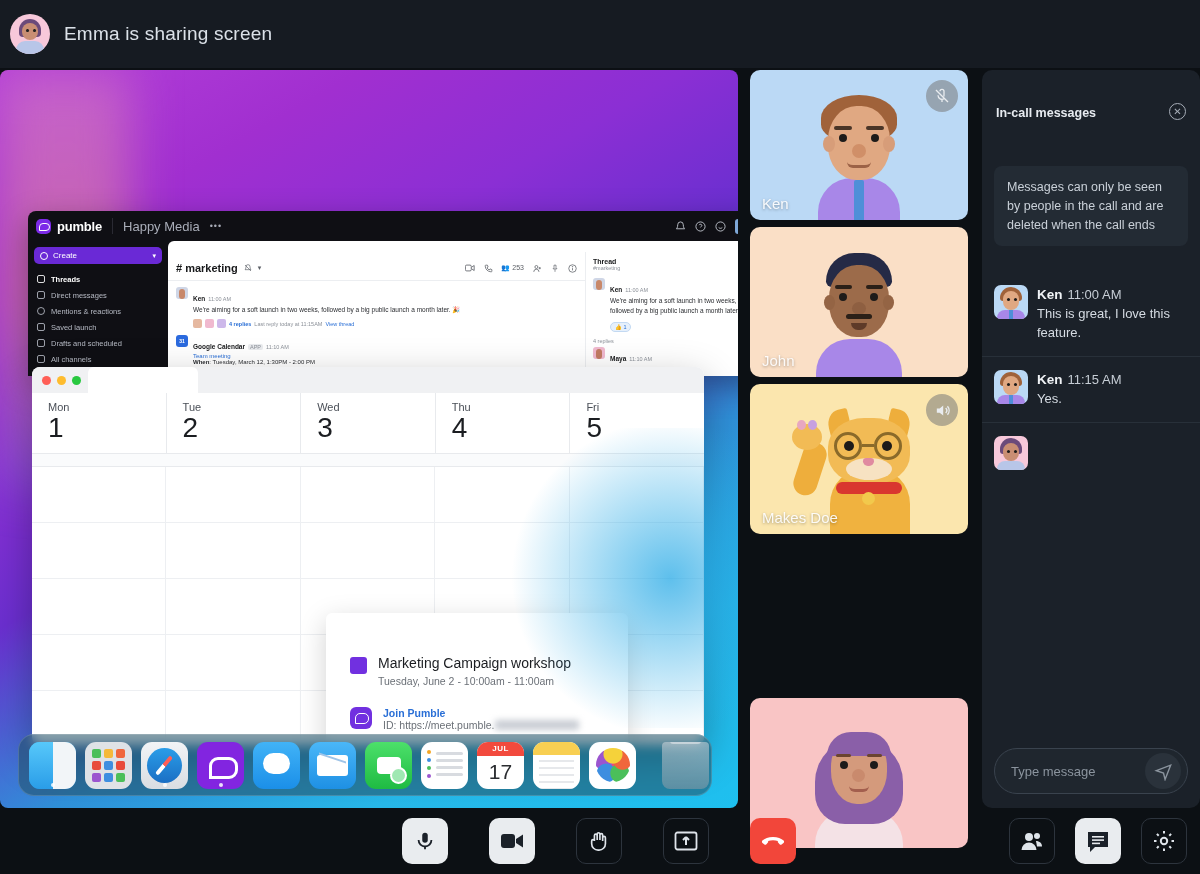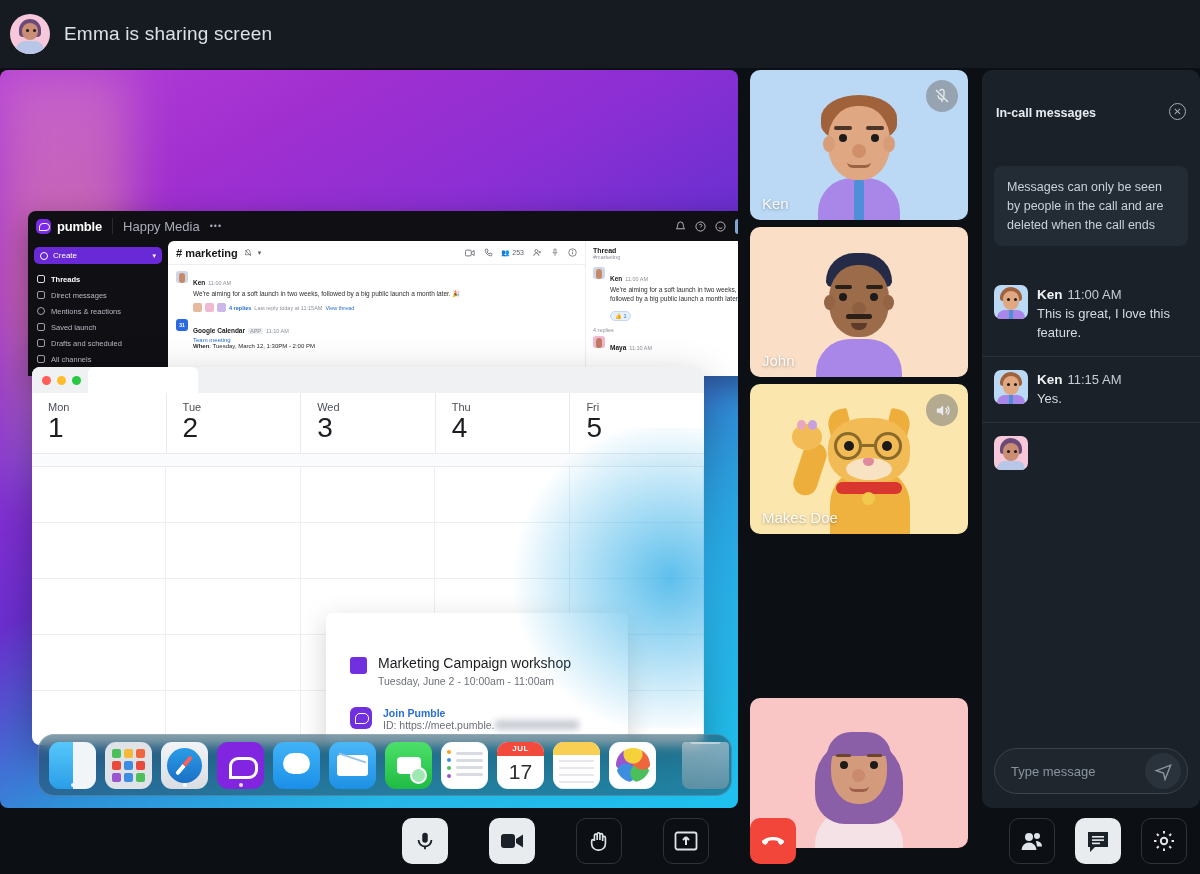--- a/index.html
+++ b/index.html
@@ -72,21 +72,21 @@
   .pm-create {
     height:17px; border-radius:5px; background:#6a29d6; display:flex; align-items:center;
     padding:0 6px; gap:5px; color:#fff; font-size:8px; margin-bottom:7px;
   }
   .pm-create .circ { width:8px;height:8px;border-radius:50%;border:1px solid #fff;}
   .pm-create .chev { margin-left:auto; font-size:7px; }
   .pm-nav-item { display:flex; align-items:center; gap:6px; height:16px; color:#b6bac4; font-size:7.5px; padding-left:3px; }
   .pm-nav-item.active { color:#fff; font-weight:700; }
   .pm-nav-ic { width:8px;height:8px;border:1px solid currentColor;border-radius:2px;opacity:.85;}
 
-  .pm-main { flex:1; background:#fff; border-radius:6px 0 0 0; position:relative; overflow:hidden; display:flex; }
+  .pm-main { flex:1; background:#fff; border-radius:6px 0 0 0; position:relative; overflow:hidden; display:flex;align-items:flex-end; }
   .pm-chan { flex:1; min-width:0; }
   .pm-chan-head { height:24px; display:flex; align-items:center; padding:0 8px; gap:6px; border-bottom:1px solid #eceef1; }
   .pm-chan-name { font-size:11px; font-weight:700; color:#17181a; }
   .pm-chan-sp { margin-left:auto; display:flex; align-items:center; gap:9px; color:#5b5f66; font-size:7px; }
   .pm-msgs { padding:6px 8px; }
   .pm-msg { display:flex; gap:5px; margin-bottom:5px; }
   .pm-ava { width:12px;height:12px;border-radius:3px;flex:none;background:#cfd6e6;position:relative;overflow:hidden;}
   .pm-ava i{position:absolute;left:3px;top:2px;width:6px;height:10px;border-radius:3px;background:#c8886a;}
   .pm-ava.cal{background:#2b6ade;}
   .pm-ava.cal::after{content:"31";position:absolute;inset:0;color:#fff;font-size:5px;text-align:center;line-height:12px;font-weight:700;}
@@ -142,21 +142,21 @@
   .ev-sub { font-size:10.5px; color:#6b7077; margin-top:4px; }
   .ev-row2 { display:flex; gap:11px; margin-top:20px; }
   .ev-logo { width:22px;height:22px;border-radius:6px;background:#7130e0;position:relative;flex:none;}
   .ev-logo::after{content:"";position:absolute;left:5px;top:6px;width:12px;height:9px;border:1.6px solid #fff;border-radius:5px 5px 5px 0;}
   .ev-join { font-size:10.5px; color:#2a6fd6; font-weight:700; }
   .ev-id { font-size:10.5px; color:#6b7077; display:flex; align-items:center; gap:1px; }
   .ev-blur { display:inline-block; width:84px; height:10px; background:#c9cdd4; filter:blur(3px); border-radius:2px; }
 
   
   .dock {
-    position:absolute; left:38px; bottom:12px; width:694px; height:62px;
+    position:absolute; left:18px; bottom:12px; width:694px; height:62px;
     background:rgba(35,80,100,.55); border:1px solid rgba(255,255,255,.15);
     border-radius:16px; display:flex; align-items:center; gap:9px; padding:0 10px;
     backdrop-filter: blur(6px);
   }
   .dk { width:47px;height:47px;border-radius:11px;flex:none;position:relative;overflow:hidden; }
   .dk-sep { width:1px;height:40px;background:rgba(255,255,255,.3); margin:0 4px; }
   .dk-run { position:absolute; bottom:2px; left:50%; transform:translateX(-50%); width:4px;height:4px;border-radius:50%;background:rgba(255,255,255,.85);}
   .dkw { position:relative; width:47px;height:47px; flex:none;}
 
   .i-finder{background:linear-gradient(180deg,#39b9f5,#1f8fe0);}

